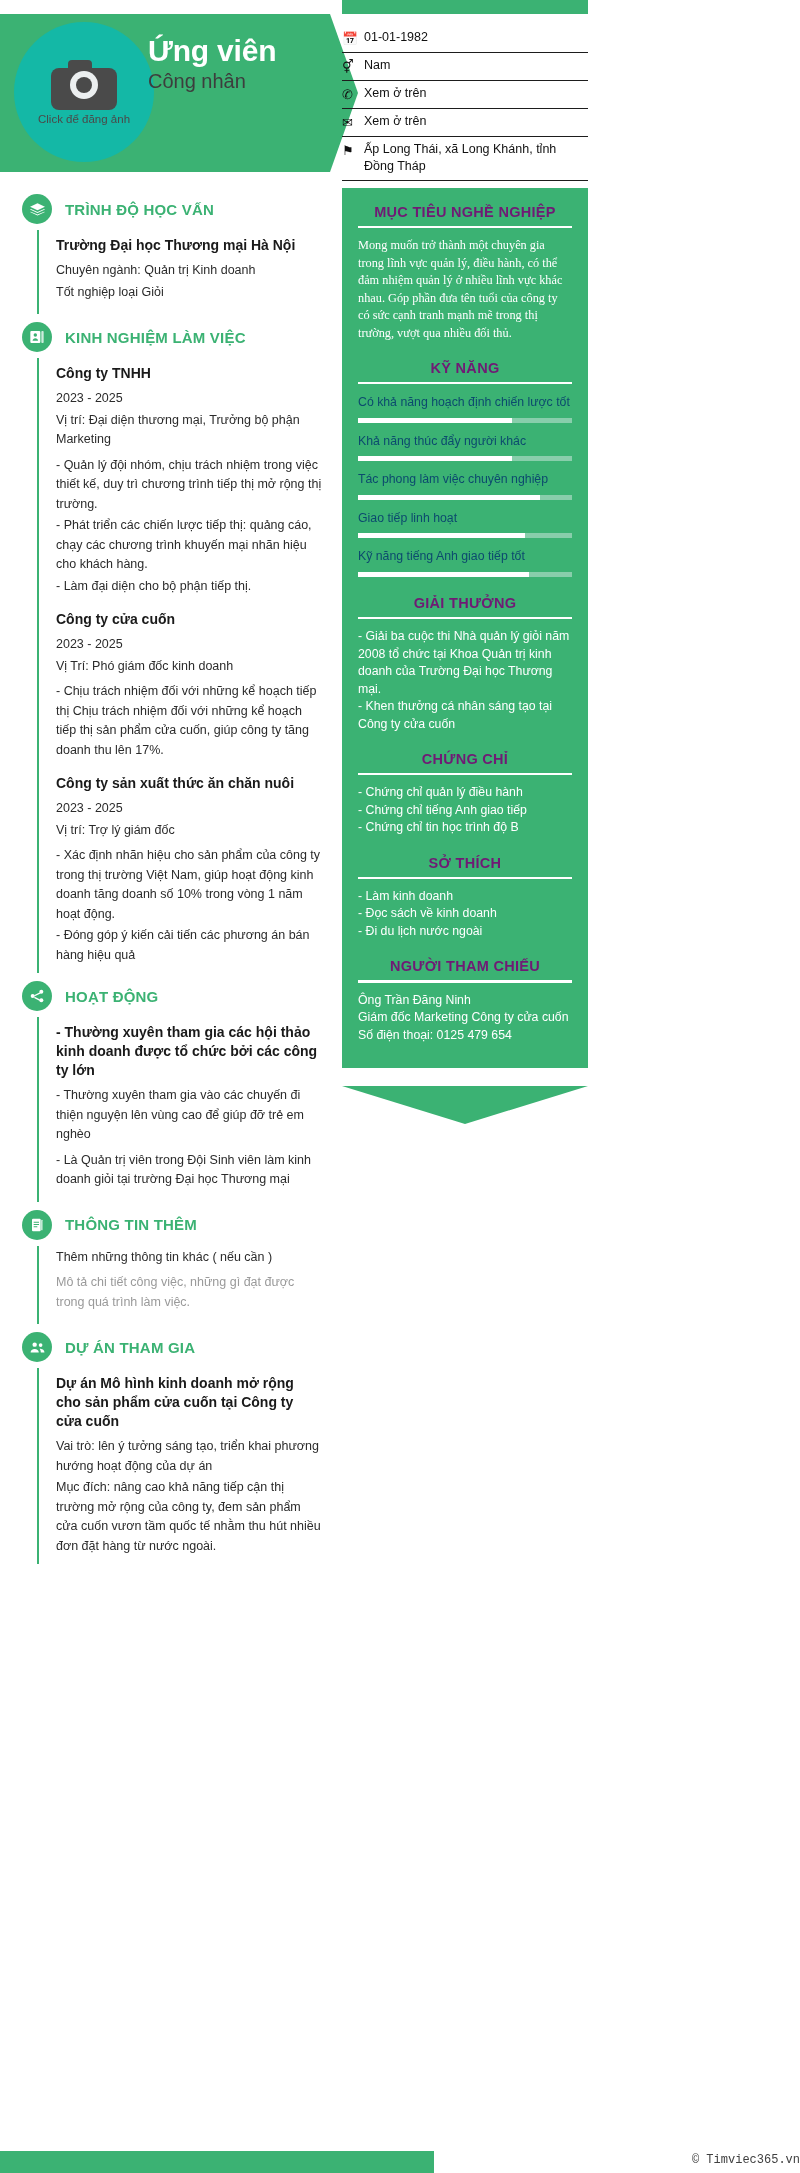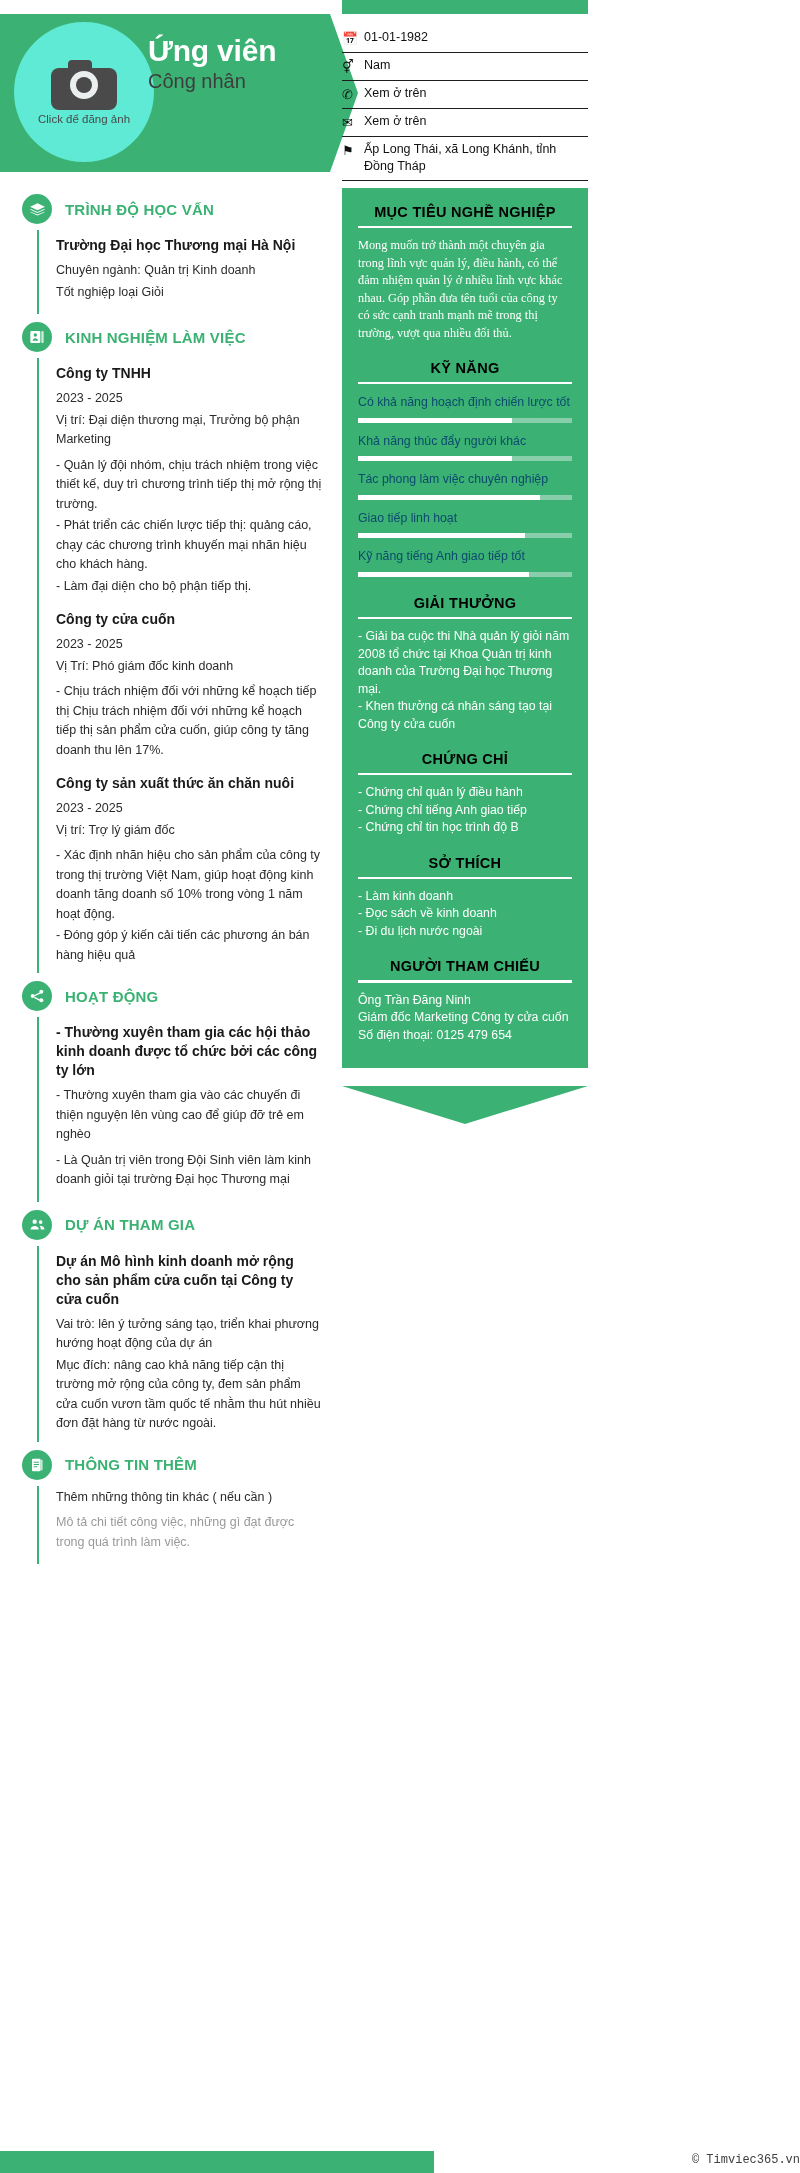--- a/index.html
+++ b/index.html
@@ -29,21 +29,21 @@
     width: 0; height: 0;
     border-top: 79px solid transparent;
     border-bottom: 79px solid transparent;
     border-left: 28px solid #3BB273;
   }
   .photo-circle {
     position: absolute;
     left: 14px; top: 22px;
     width: 140px; height: 140px;
     border-radius: 50%;
-    background: #5eead4;
+    background: #14b8a6;
     display: flex;
     flex-direction: column;
     align-items: center;
     justify-content: center;
   }
   .cam-icon { width: 66px; height: 50px; position: relative; margin-bottom: 3px; }
   .cam-body {
     position: absolute; left: 0; top: 8px;
     width: 66px; height: 42px;
     background: #4a4a4a; border-radius: 8px;
@@ -109,21 +109,21 @@
   }
   .side-arrow {
     position: absolute; left: 342px;
     width: 0; height: 0;
     border-left: 123px solid transparent;
     border-right: 123px solid transparent;
     border-top: 38px solid #3BB273;
   }
   .side-h {
     text-align: center;
-    font-size: 14.5px; font-weight: bold; color: #000000;
+    font-size: 14.5px; font-weight: bold; color: #701a75;
     letter-spacing: 0.3px;
     margin-top: 10px;
   }
   .side-h.first { margin-top: 2px; }
   .side-rule {
     height: 2.2px; background: #fff; margin: 6px 0 9px 0;
   }
   .side-p {
     font-size: 12.3px; line-height: 17.5px; color: #fff; font-family: Liberation Serif, serif;
   }
@@ -351,48 +351,48 @@
         </div>
         <div class="sec-body">
           <div class="b-strong">- Thường xuyên tham gia các hội thảo kinh doanh được tổ chức bởi các công ty lớn</div>
           <div class="b-text">- Thường xuyên tham gia vào các chuyến đi thiện nguyện lên vùng cao để giúp đỡ trẻ em nghèo</div>
           <div class="b-text">- Là Quản trị viên trong Đội Sinh viên làm kinh doanh giỏi tại trường Đại học Thương mại</div>
         </div>
       </div>
       <div class="sec">
         <div class="sec-head">
           <div class="sec-badge">
+            <svg width="16" height="16" viewBox="0 0 24 24" fill="#fff">
+              <rect x="4.5" y="2.5" width="13" height="19" rx="1.6"></rect>
+              <rect x="18" y="4" width="2.4" height="16" rx="1" opacity=".7"></rect>
+              <path d="M7 7h8v1.5H7zM7 10.5h8V12H7zM7 14h5.5v1.5H7z" fill="#3BB273"></path>
+            </svg>
+          </div>
+          <div class="sec-title">THÔNG TIN THÊM</div>
+        </div>
+        <div class="sec-body">
+          <div class="b-text">Thêm những thông tin khác ( nếu cần )</div>
+          <div class="b-text b-muted"> Mô tả chi tiết công việc, những gì đạt được trong quá trình làm việc.</div>
+        </div>
+      </div>
+      <div class="sec">
+        <div class="sec-head">
+          <div class="sec-badge">
             <svg width="17" height="17" viewBox="0 0 24 24" fill="#fff">
               <circle cx="8" cy="8" r="3.1"></circle>
               <circle cx="16.4" cy="8.6" r="2.6"></circle>
               <path d="M2.2 19c0-3.2 2.6-5 5.8-5s5.8 1.8 5.8 5H2.2z"></path>
               <path d="M15.1 13.6c3 .15 6.7 1.3 6.7 5.4h-5.1c0-2-.6-3.9-1.6-5.4z"></path>
             </svg>
           </div>
           <div class="sec-title">DỰ ÁN THAM GIA</div>
         </div>
         <div class="sec-body">
           <div class="b-strong">Dự án Mô hình kinh doanh mở rộng cho sản phẩm cửa cuốn tại Công ty cửa cuốn</div>
           <div class="b-text tight">Vai trò: lên ý tưởng sáng tạo, triển khai phương hướng hoạt động của dự án</div>
           <div class="b-text tight">Mục đích: nâng cao khả năng tiếp cận thị trường mở rộng của công ty, đem sản phẩm cửa cuốn vươn tầm quốc tế nhằm thu hút nhiều đơn đặt hàng từ nước ngoài.</div>
         </div>
       </div>
-      <div class="sec">
-        <div class="sec-head">
-          <div class="sec-badge">
-            <svg width="16" height="16" viewBox="0 0 24 24" fill="#fff">
-              <rect x="4.5" y="2.5" width="13" height="19" rx="1.6"></rect>
-              <rect x="18" y="4" width="2.4" height="16" rx="1" opacity=".7"></rect>
-              <path d="M7 7h8v1.5H7zM7 10.5h8V12H7zM7 14h5.5v1.5H7z" fill="#3BB273"></path>
-            </svg>
-          </div>
-          <div class="sec-title">THÔNG TIN THÊM</div>
-        </div>
-        <div class="sec-body">
-          <div class="b-text">Thêm những thông tin khác ( nếu cần )</div>
-          <div class="b-text b-muted"> Mô tả chi tiết công việc, những gì đạt được trong quá trình làm việc.</div>
-        </div>
-      </div>
     </div>
 
   <div class="footer-bar"></div>
   <div class="watermark">© Timviec365.vn</div>
 </div>
 
 </body></html>

